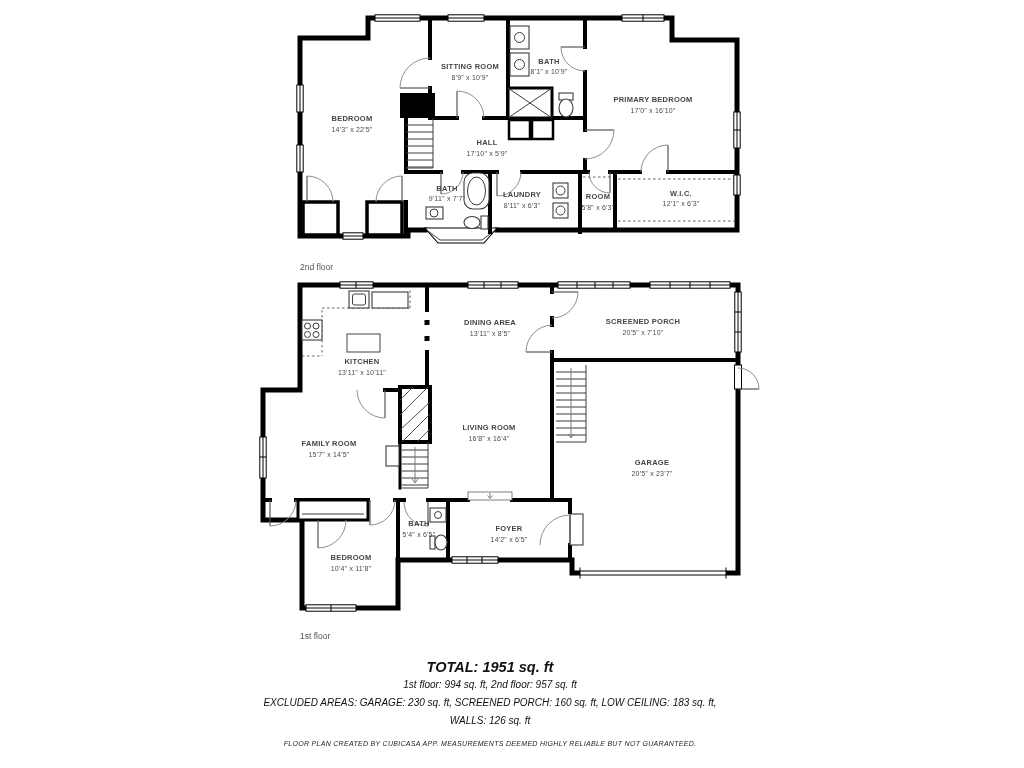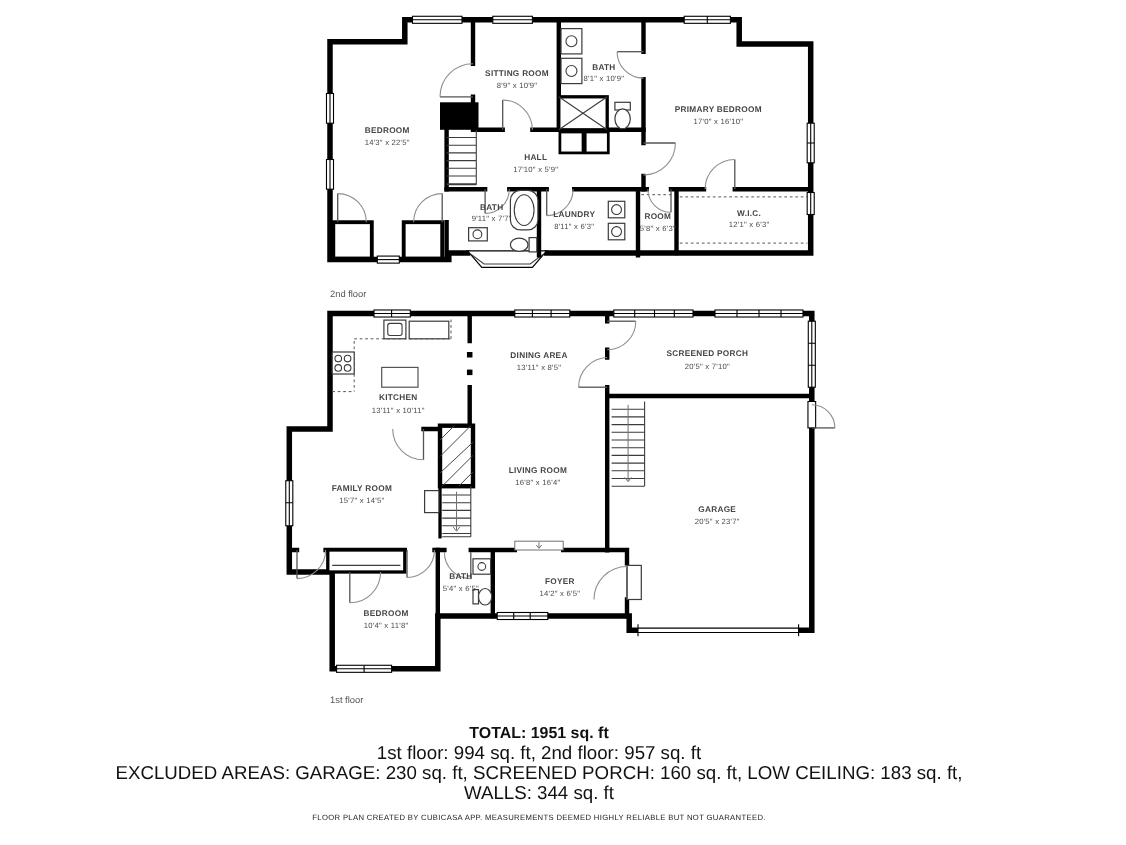--- a/index.html
+++ b/index.html
@@ -18,23 +18,23 @@
   .leaf  { fill:none; stroke:#555; stroke-width:1.2; }
   .winr  { fill:#fff; stroke:#000; stroke-width:1; }
   .winln { fill:none; stroke:#000; stroke-width:1; }
   .dash  { fill:none; stroke:#555; stroke-width:0.9; stroke-dasharray:2.5 2.5; }
   .hatch { fill:none; stroke:#444; stroke-width:0.9; }
 
   .rname { font:600 7.5px "Liberation Sans",sans-serif; fill:#454545; letter-spacing:0.25px; text-anchor:middle; }
   .rdims { font:400 7px "Liberation Sans",sans-serif; fill:#4a4a4a; letter-spacing:0.2px; text-anchor:middle; }
   .flabel{ font:400 8.5px "Liberation Sans",sans-serif; fill:#555; }
 
-  .summary { position:absolute; left:0; top:658px; width:980px; text-align:center; color:#111; }
+  .summary { position:absolute; left:0; top:658px; width:980px; text-align:center; color:#111;font-style:italic; }
   .summary .total { font-size:14.5px; font-weight:700; line-height:18px; }
-  .summary .line  { font-size:17px; font-weight:400; line-height:18px; }
+  .summary .line  { font-size:10px; font-weight:400; line-height:18px; }
   .summary .disclaimer { margin-top:10px; font-size:7px; letter-spacing:0.3px; color:#222; }
 </style>
 </head>
 <body>
 
 <div class="page">
 
 <svg width="1024" height="768" viewBox="0 0 1024 768">
 
   <g>
@@ -285,17 +285,17 @@
     </g>
 
     <text class="flabel" x="300" y="639">1st floor</text>
   </g>
 </svg>
 
 <div class="summary">
   <div class="total">TOTAL: 1951 sq. ft</div>
   <div class="line">1st floor: 994 sq. ft, 2nd floor: 957 sq. ft</div>
   <div class="line">EXCLUDED AREAS: GARAGE: 230 sq. ft, SCREENED PORCH: 160 sq. ft, LOW CEILING: 183 sq. ft,</div>
-  <div class="line">WALLS: 344 sq. ft</div>
+  <div class="line">WALLS: 126 sq. ft</div>
   <div class="disclaimer">FLOOR PLAN CREATED BY CUBICASA APP. MEASUREMENTS DEEMED HIGHLY RELIABLE BUT NOT GUARANTEED.</div>
 </div>
 
 </div>
 
 </body></html>

